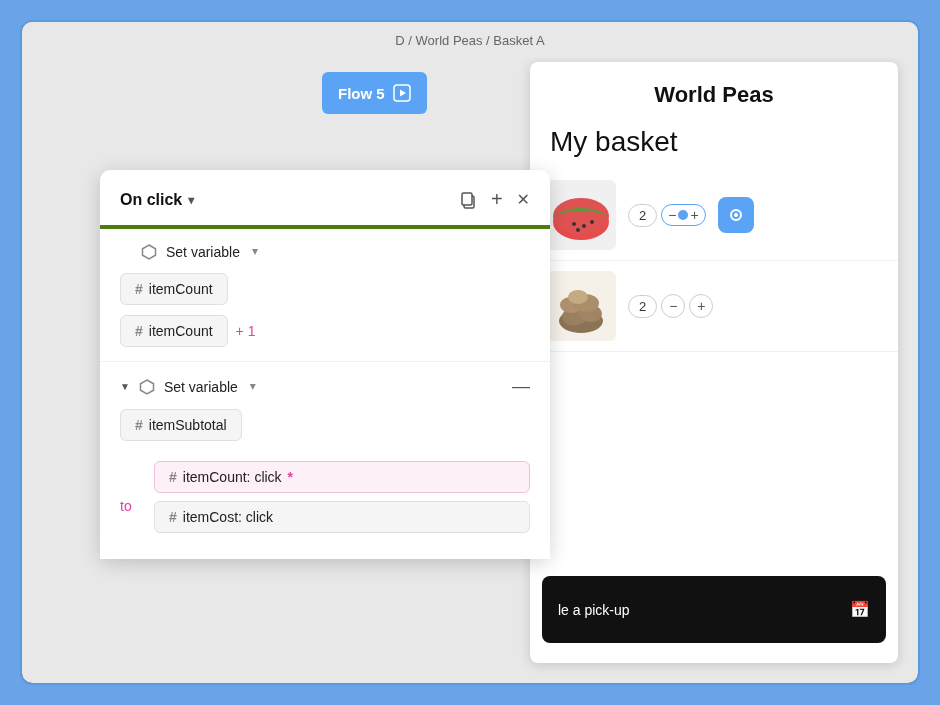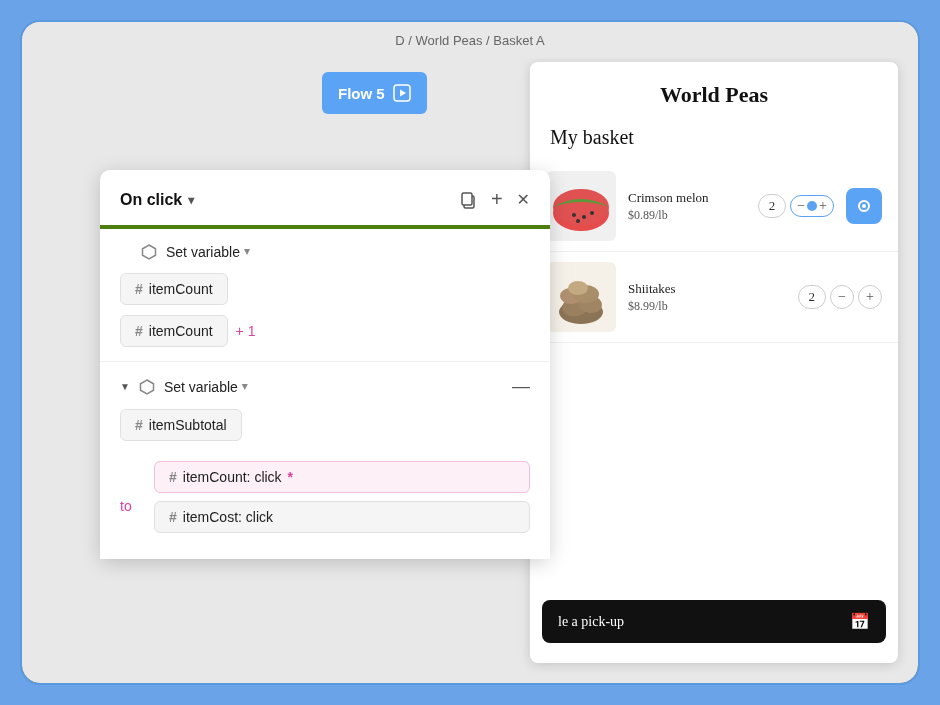--- a/index.html
+++ b/index.html
@@ -11,21 +11,21 @@
       align-items: center;
       justify-content: center;
       font-family: -apple-system, BlinkMacSystemFont, 'Segoe UI', sans-serif;
       overflow: hidden;
     }
 
     .outer-frame {
       width: 900px;
       height: 665px;
       background: #0f172a;
-      border-radius: 20px;
+      border-radius: 12px;
       border: 2px solid #5a9ae0;
       position: relative;
       overflow: hidden;
     }
 
     
     .canvas-bg {
       position: absolute;
       top: 0; left: 0; right: 0; bottom: 0;
       background: #e8e8e8;
@@ -72,36 +72,35 @@
       position: absolute;
       top: 40px;
       right: 20px;
       width: 368px;
       bottom: 20px;
       background: white;
       border-radius: 8px;
       box-shadow: 0 2px 12px rgba(0,0,0,0.15);
       overflow: hidden;
       z-index: 4;
-      font-family: Liberation Serif, serif;
     }
 
     .content-card-header {
       padding: 20px 20px 10px;
       text-align: center;
     }
 
     .content-card-title {
       font-size: 22px;
       font-weight: 700;
       color: #111;
     }
 
     .basket-title {
-      font-size: 20px;
+      font-size: 28px;
       font-weight: 400;
       color: #111;
       padding: 8px 20px 12px;
     }
 
     .product-row {
       display: flex;
       align-items: center;
       padding: 10px 16px;
       border-bottom: 1px solid #f0f0f0;
@@ -240,21 +239,21 @@
       font-size: 10px;
       color: #888;
     }
 
     .section-title {
       font-size: 14px;
       font-weight: 500;
       color: #222;
       display: flex;
       align-items: flex-start;
-      gap: 4px;
+      gap: 12px;
     }
 
     .minus-btn {
       margin-left: auto;
       background: none;
       border: none;
       cursor: pointer;
       font-size: 18px;
       color: #555;
       font-weight: 300;
@@ -381,24 +380,20 @@
 
           <ellipse cx="35" cy="42" rx="28" ry="18" fill="#e74c4c"></ellipse>
           <ellipse cx="35" cy="36" rx="28" ry="18" fill="#e05252"></ellipse>
 
           <path d="M7 36 Q35 20 63 36 Q35 26 7 36Z" fill="#5a9a3c"></path>
           <circle cx="28" cy="44" r="2" fill="#333"></circle>
           <circle cx="38" cy="46" r="2" fill="#333"></circle>
           <circle cx="46" cy="42" r="2" fill="#333"></circle>
           <circle cx="32" cy="50" r="2" fill="#333"></circle>
         </svg>
-      </div>
-      <div class="product-info">
-        <div class="product-name">Crimson melon</div>
-        <div class="product-price">$0.89/lb</div>
       </div>
       <div class="quantity-control">
         <span class="qty-badge">2</span>
 
         <span style="display:inline-flex;align-items:center;gap:2px;border:1.5px solid #5ba4f5;border-radius:50px;padding:2px 6px;background:white;">
           <span style="cursor:pointer;color:#555;font-size:14px;">−</span>
           <span style="width:10px;height:10px;background:#5ba4f5;border-radius:50%;display:inline-block;"></span>
           <span style="cursor:pointer;color:#555;font-size:14px;">+</span>
         </span>
 
@@ -416,32 +411,28 @@
         <svg width="70" height="70" viewBox="0 0 70 70">
           <rect width="70" height="70" rx="6" fill="#f5f0e8"></rect>
           <ellipse cx="35" cy="50" rx="22" ry="12" fill="#8B7355"></ellipse>
           <ellipse cx="30" cy="44" rx="14" ry="10" fill="#9b8060" transform="rotate(-15 30 44)"></ellipse>
           <ellipse cx="44" cy="42" rx="12" ry="9" fill="#a08565" transform="rotate(10 44 42)"></ellipse>
           <ellipse cx="25" cy="34" rx="11" ry="8" fill="#b09070"></ellipse>
           <ellipse cx="40" cy="32" rx="13" ry="9" fill="#a88f6a"></ellipse>
           <ellipse cx="32" cy="26" rx="10" ry="7" fill="#c4aa82"></ellipse>
         </svg>
       </div>
-      <div class="product-info">
-        <div class="product-name">Shiitakes</div>
-        <div class="product-price">$8.99/lb</div>
-      </div>
       <div class="quantity-control">
         <span class="qty-badge">2</span>
         <span class="qty-btn">−</span>
         <span class="qty-btn">+</span>
       </div>
     </div>
 
-    <div style="position:absolute;bottom:20px;left:12px;right:12px;background:#111;border-radius:8px;padding:12px 16px;display:flex;align-items:center;justify-content:space-between;">
+    <div style="position:absolute;bottom:20px;left:12px;right:12px;background:#111;border-radius:8px;padding:24px 16px;display:flex;align-items:center;justify-content:space-between;">
       <span style="color:white;font-size:14px;">le a pick-up</span>
       <span style="color:white;font-size:16px;">📅</span>
     </div>
   </div>
 
   <div class="action-panel">
 
     <div class="panel-header">
       <div class="on-click-label">
         <span>On click</span>

